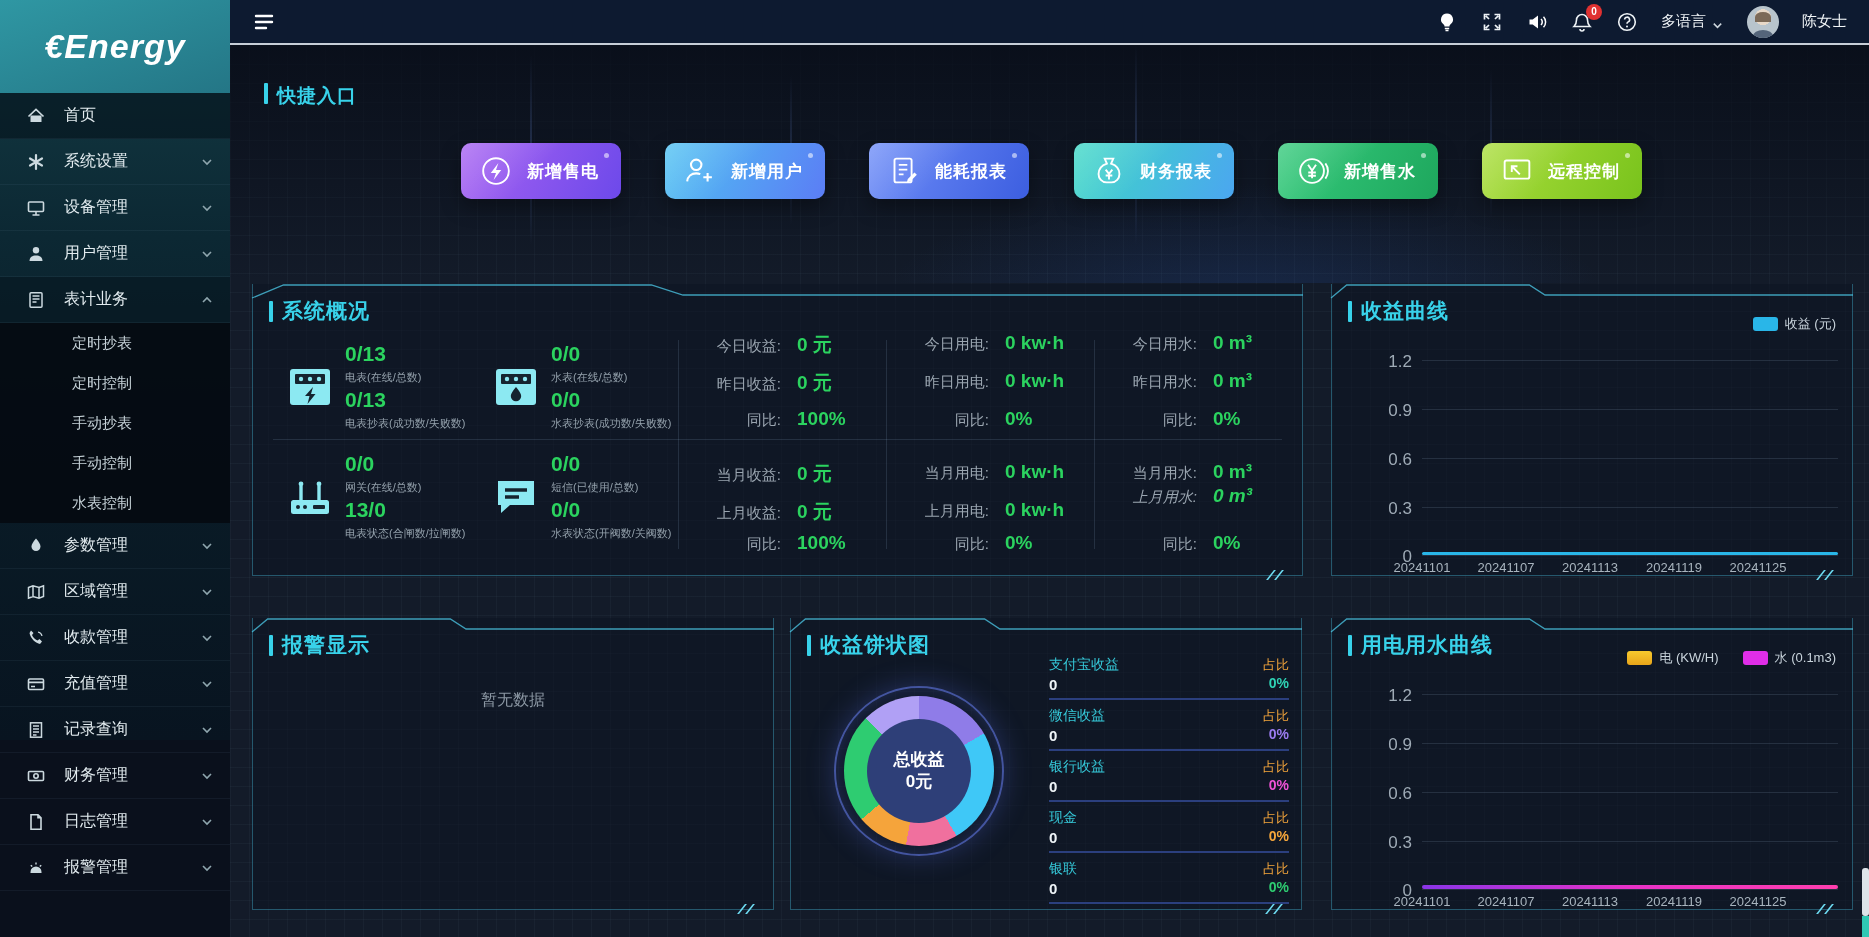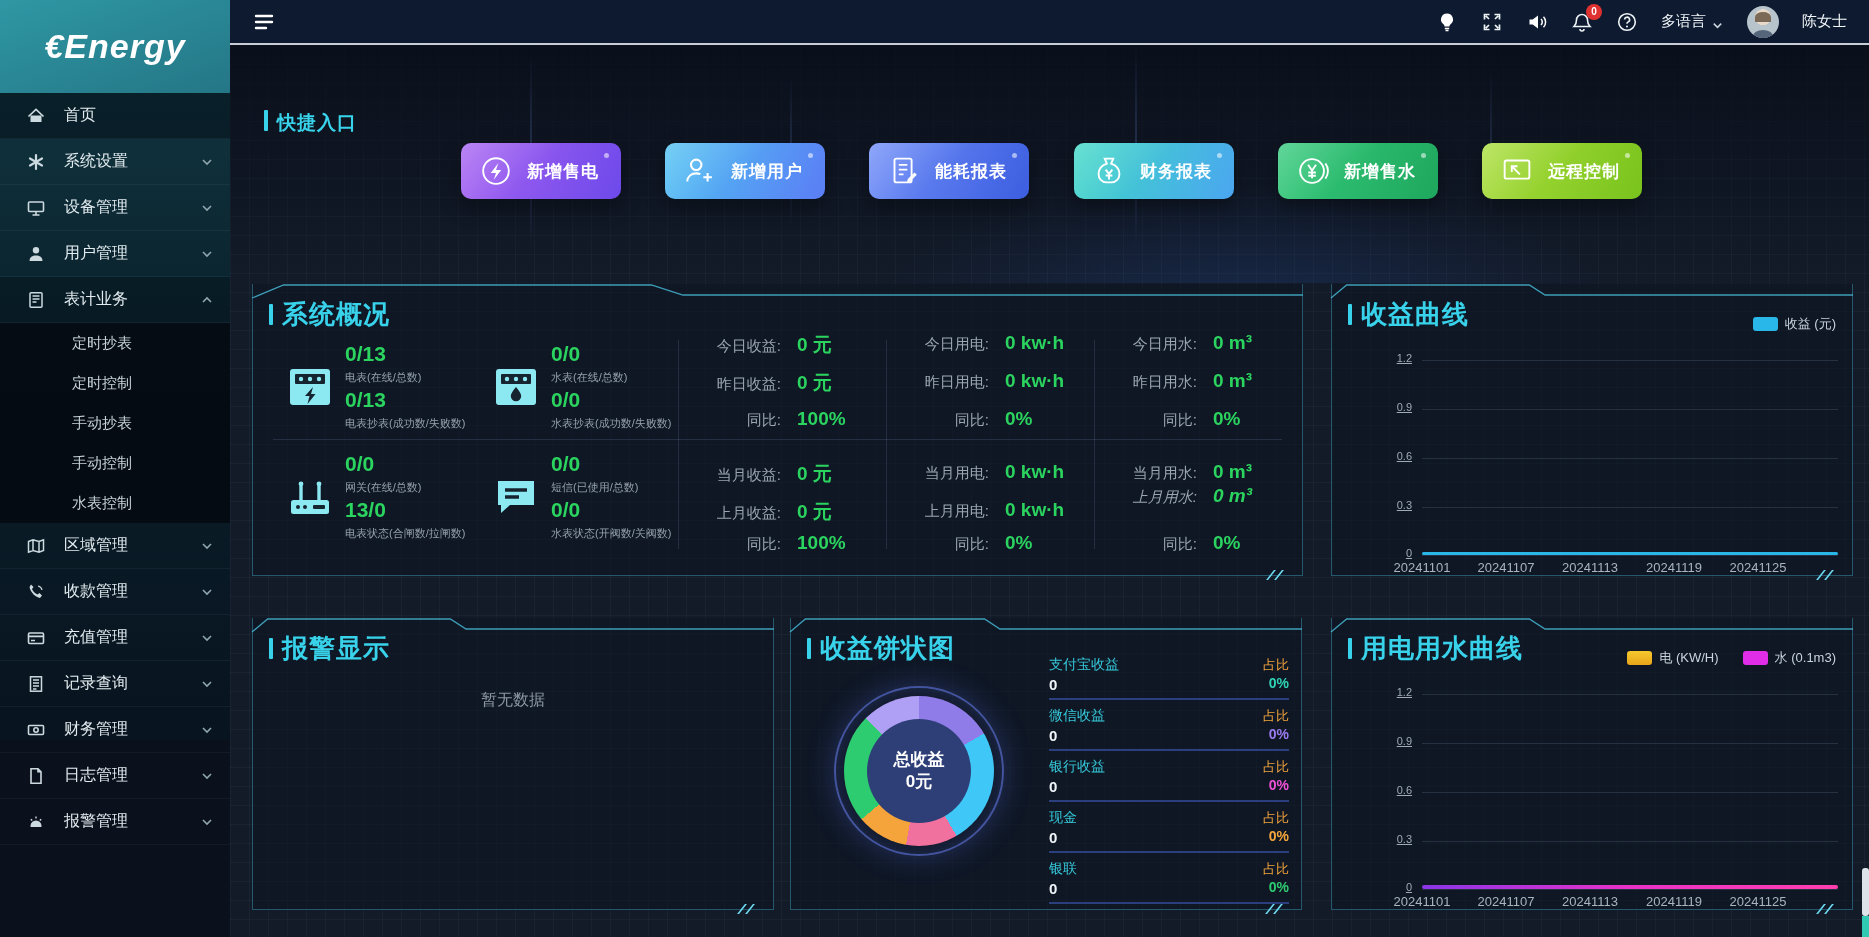--- a/index.html
+++ b/index.html
@@ -56,21 +56,21 @@
       radial-gradient(520px 170px at 62% 108%, rgba(40,90,190,.20), transparent 70%),
       linear-gradient(180deg, rgba(120,160,255,0) 0%, rgba(120,160,255,.22) 55%, rgba(120,160,255,0) 100%),
       linear-gradient(180deg, rgba(120,160,255,0) 0%, rgba(120,160,255,.18) 55%, rgba(120,160,255,0) 100%),
       linear-gradient(180deg, rgba(120,160,255,0) 0%, rgba(120,160,255,.22) 55%, rgba(120,160,255,0) 100%),
       linear-gradient(180deg, rgba(120,160,255,0) 0%, rgba(120,160,255,.16) 55%, rgba(120,160,255,0) 100%),
       linear-gradient(180deg, rgba(8,13,24,.85), rgba(8,13,24,.25) 70%, rgba(8,13,24,0));
     background-repeat:no-repeat;
     background-size:auto,2px 190px,2px 150px,2px 200px,2px 150px,100% 100%;
     background-position:0 0,300px 10px,560px 30px,905px 0px,1260px 24px,0 0; }
 
-  .sec-title { position:absolute; display:flex; align-items:flex-start; gap:9px;margin-top:27px; }
+  .sec-title { position:absolute; display:flex; align-items:flex-start; gap:9px; }
   .sec-title .tbar { width:4px; height:21px; background:#38d2ea; border-radius:1px; }
   .sec-title .ttext { font-size:19px; font-weight:bold; color:#38d2ea; letter-spacing:1px; }
 
   
   .qbtn { position:absolute; top:98px; width:160px; height:56px; border-radius:10px; cursor:pointer;
     display:flex; align-items:center; padding-left:16px; gap:12px;
     box-shadow:0 8px 20px rgba(0,0,0,.35); overflow:hidden; }
   .qbtn::before { content:""; position:absolute; inset:0;
     background:linear-gradient(135deg,rgba(255,255,255,.22),rgba(255,255,255,0) 48%); }
   .qbtn::after { content:""; position:absolute; right:12px; top:10px; width:5px; height:5px;
@@ -85,42 +85,42 @@
   .g6{background:linear-gradient(115deg,#aadd3c,#79c31c);}
 
   
   .panel { position:absolute; background:rgba(12,20,34,.55);
     border-left:1px solid rgba(73,195,230,.38); border-right:1px solid rgba(73,195,230,.38);
     border-bottom:1px solid rgba(73,195,230,.38); }
   .ptab { position:absolute; left:-1px; top:0; width:calc(100% + 2px); height:14px; overflow:visible; }
   .ptab polyline { fill:none; stroke:#4ecbe9; stroke-opacity:.75; vector-effect:non-scaling-stroke; stroke-width:1.3; }
   .p-title { position:absolute; left:16px; top:13px; display:flex; align-items:center; gap:9px; }
   .p-title .tbar { width:4px; height:21px; background:#38d2ea; border-radius:1px; }
-  .p-title .ttext { font-size:26px; font-weight:bold; color:#38d2ea; letter-spacing:1px; }
+  .p-title .ttext { font-size:21px; font-weight:bold; color:#38d2ea; letter-spacing:1px; }
   .slash-br { position:absolute; right:16px; bottom:-5px; width:22px; height:10px; }
   .slash-br::before,.slash-br::after { content:""; position:absolute; top:0; width:2px; height:10px;
     background:#6edcf2; transform:skewX(-38deg); }
   .slash-br::before{ left:6px; } .slash-br::after{ left:14px; }
 
   
   .vline { position:absolute; top:56px; bottom:26px; width:1px; background:rgba(150,180,210,.16); }
   .hline { position:absolute; left:20px; right:20px; top:155px; height:1px; background:rgba(150,180,210,.16); }
   .mcell { position:absolute; width:200px; }
   .m-ico { position:absolute; left:0; top:22px; width:46px; height:46px; }
   .m-texts { position:absolute; left:58px; top:0; width:142px; }
   .m-val { font-size:21px; font-weight:bold; color:#2bd35f; line-height:24px; }
   .m-lab { font-size:11px; color:#93a0ab; line-height:22px; white-space:nowrap; }
   .scol { position:absolute; top:0; bottom:0; }
   .srow { position:absolute; left:0; width:100%; display:flex; align-items:baseline; }
   .slab { width:95px; text-align:right; font-size:15px; color:#9aa5b0; flex:none; }
   .sval { margin-left:16px; font-size:19px; font-weight:bold; color:#2bd35f; }
 
   
   .gline { position:absolute; left:90px; right:14px; height:1px; background:rgba(150,170,200,.17); }
-  .ylab { position:absolute; width:68px; text-align:right; font-size:11px; color:#9fabb6;text-decoration:underline; }
+  .ylab { position:absolute; width:68px; text-align:right; font-size:17px; color:#9fabb6; }
   .xlab { position:absolute; top:276px; transform:translateX(-50%); font-size:13px; color:#a8b4be; }
   .legend { position:absolute; top:31px; right:16px; display:flex; align-items:flex-end; gap:24px; }
   .lg-item { display:flex; align-items:center; gap:7px; }
   .lg-sw { width:25px; height:14px; border-radius:3px; }
   .lg-tx { font-size:13px; color:#c9d4dc; }
   .baseline { position:absolute; left:90px; right:14px; height:3px; border-radius:2px; }
 
   
   .empty { position:absolute; left:0; right:0; top:72px; text-align:center; font-size:16px; color:#8b97a3; }
 
@@ -215,20 +215,29 @@
           <span>手动抄表</span>
         </div>
       <div class="sub-item">
           <span>手动控制</span>
         </div>
       <div class="sub-item">
           <span>水表控制</span>
         </div>
     </div>
 
+    <div class="side-item">
+      <span class="s-ico"><svg viewBox="0 0 20 20" fill="currentColor">
+            <path d="M10 2.5c2.8 3.4 4.5 5.7 4.5 8a4.5 4.5 0 1 1-9 0c0-2.3 1.7-4.6 4.5-8z"></path>
+          </svg></span>
+      <span class="s-label">参数管理</span>
+      <span class="chev"><svg viewBox="0 0 14 14" fill="none" stroke="currentColor" stroke-width="1.6">
+            <path d="M3 5l4 4 4-4"></path>
+          </svg></span>
+    </div>
 
     <div class="side-item">
       <span class="s-ico"><svg viewBox="0 0 20 20" fill="none" stroke="currentColor" stroke-width="1.5">
             <path d="M2.5 5.5 7 3.8l6 1.7 4.5-1.7v10.7L13 16.2 7 14.5l-4.5 1.7zM7 3.8v10.7M13 5.5v10.7"></path>
           </svg></span>
       <span class="s-label">区域管理</span>
       <span class="chev"><svg viewBox="0 0 14 14" fill="none" stroke="currentColor" stroke-width="1.6">
             <path d="M3 5l4 4 4-4"></path>
           </svg></span>
     </div>

